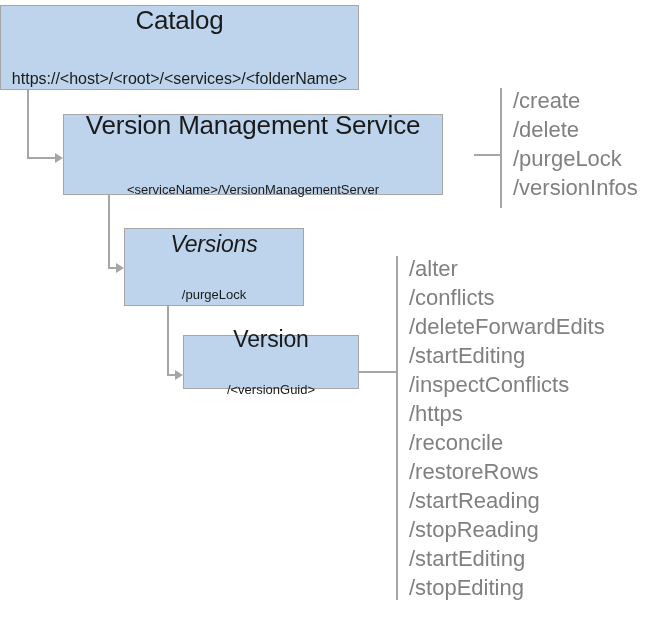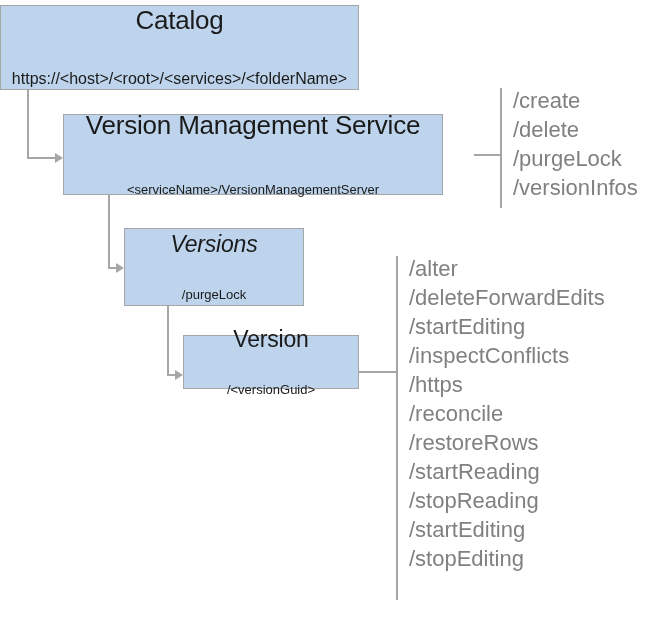--- a/index.html
+++ b/index.html
@@ -163,20 +163,21 @@
       <div class="op-item">/delete</div>
       <div class="op-item">/purgeLock</div>
       <div class="op-item">/versionInfos</div>
     </div>
   </div>
 
   <div class="oplist oplist-version">
     <div class="oplist-bar"></div>
     <div class="oplist-items">
       <div class="op-item">/alter</div>
+      <div class="op-item">/conflicts</div>
       <div class="op-item">/deleteForwardEdits</div>
       <div class="op-item">/startEditing</div>
       <div class="op-item">/inspectConflicts</div>
       <div class="op-item">/https</div>
       <div class="op-item">/reconcile</div>
       <div class="op-item">/restoreRows</div>
       <div class="op-item">/startReading</div>
       <div class="op-item">/stopReading</div>
       <div class="op-item">/startEditing</div>
       <div class="op-item">/stopEditing</div>

